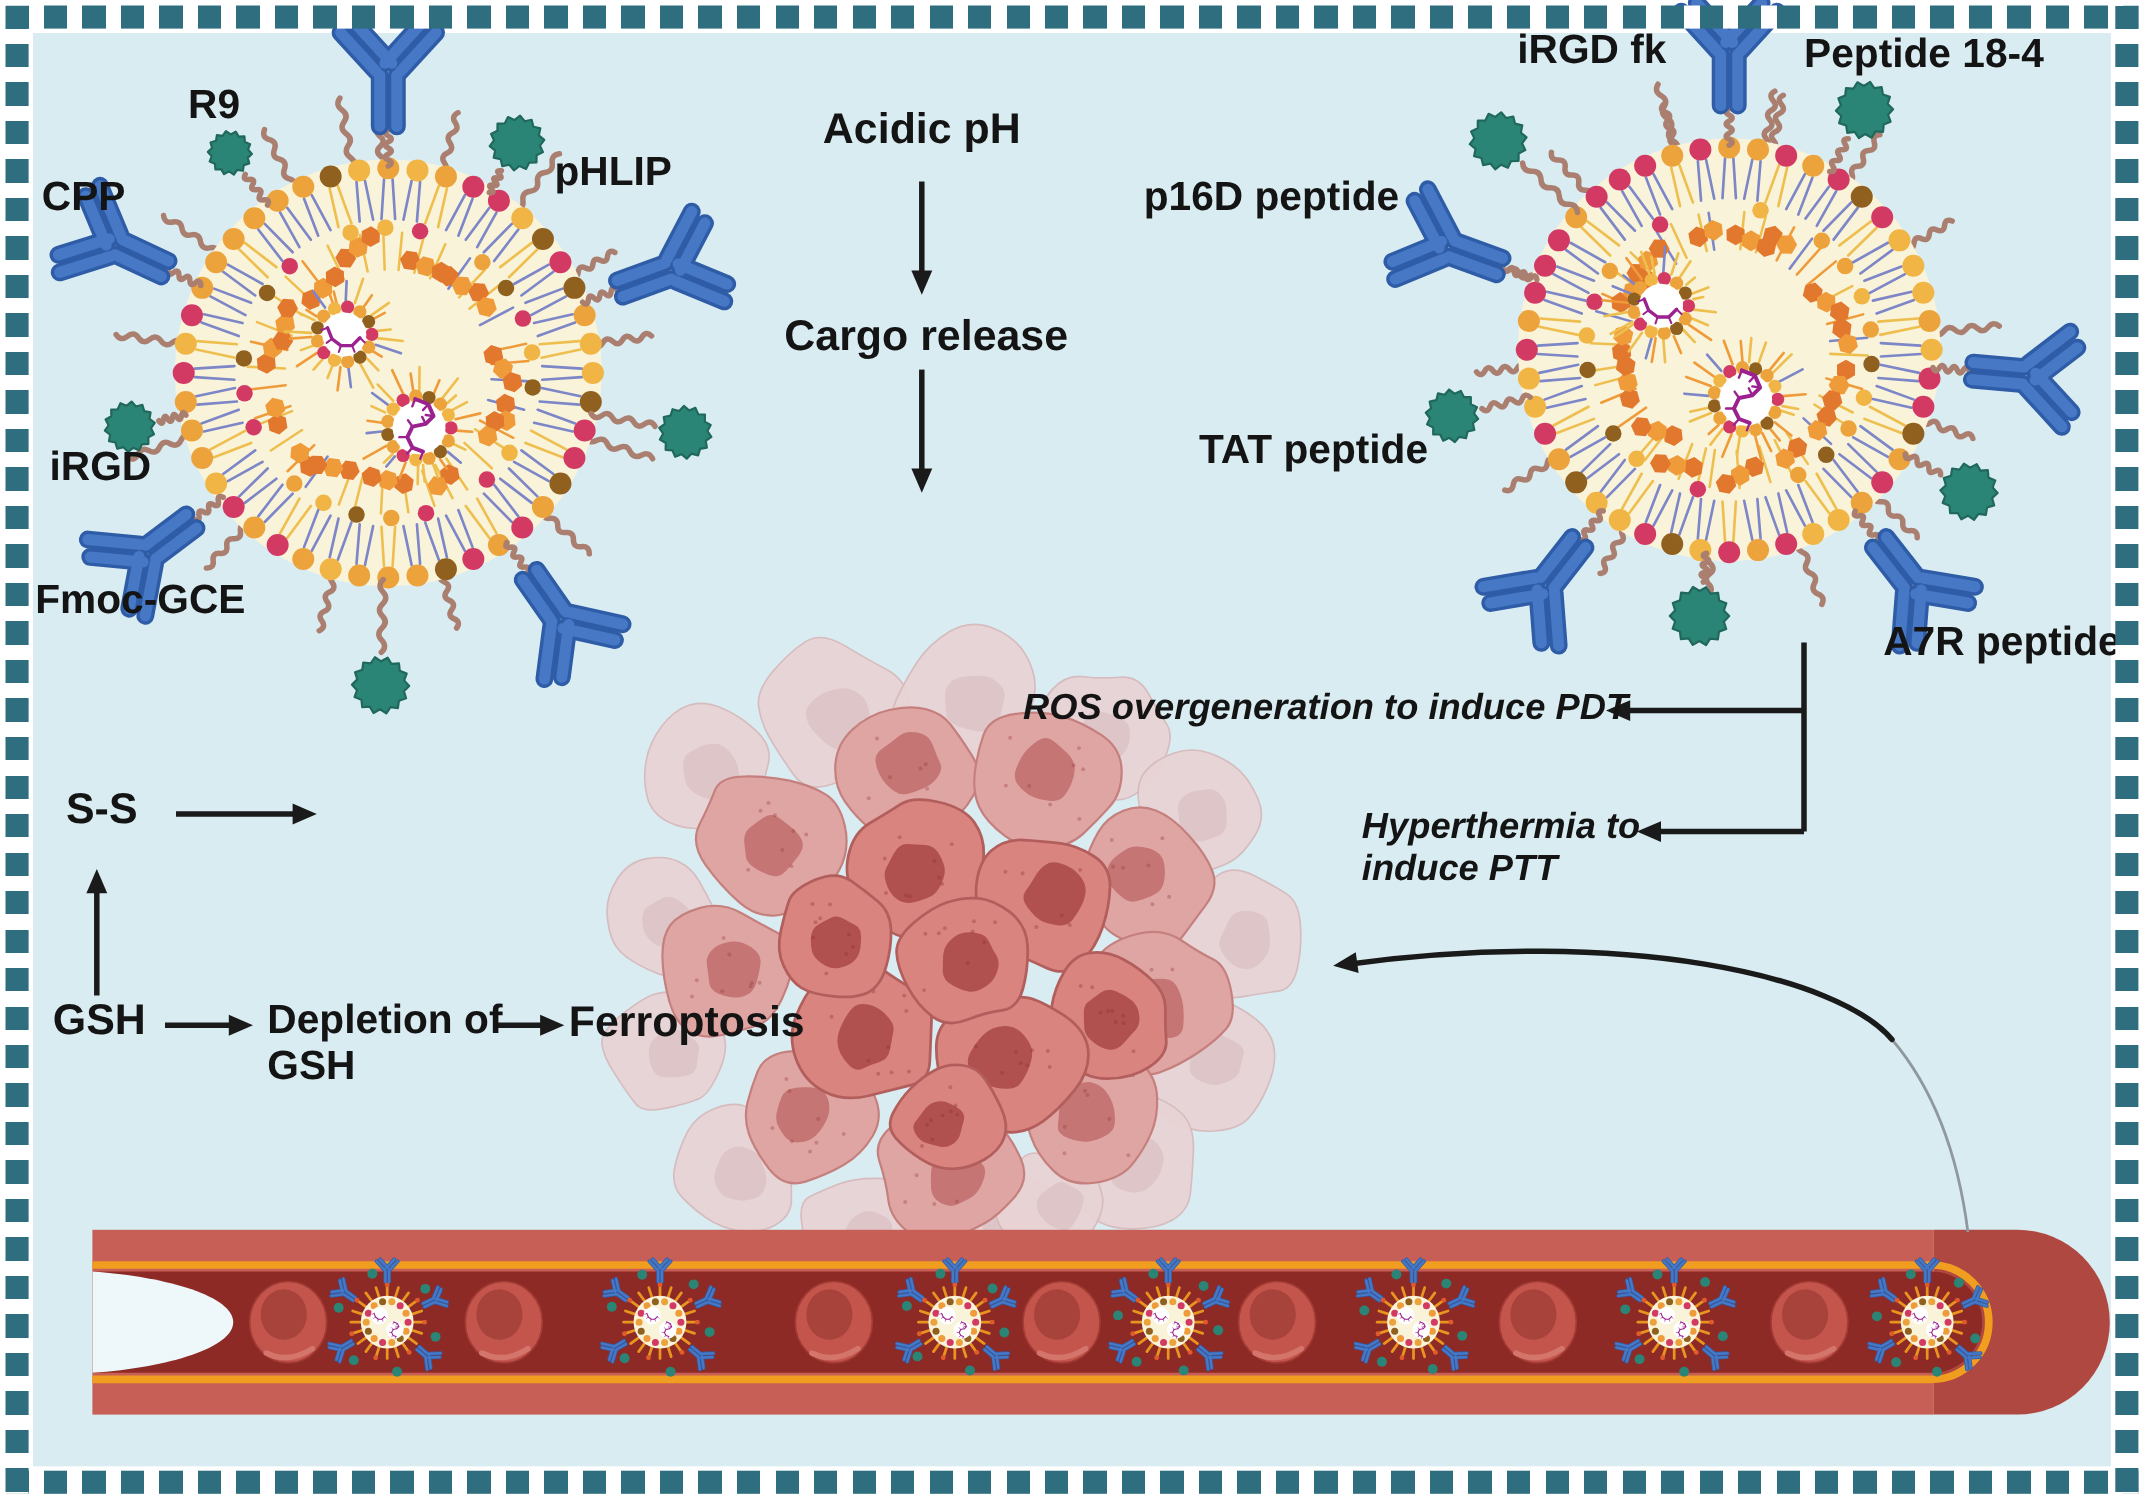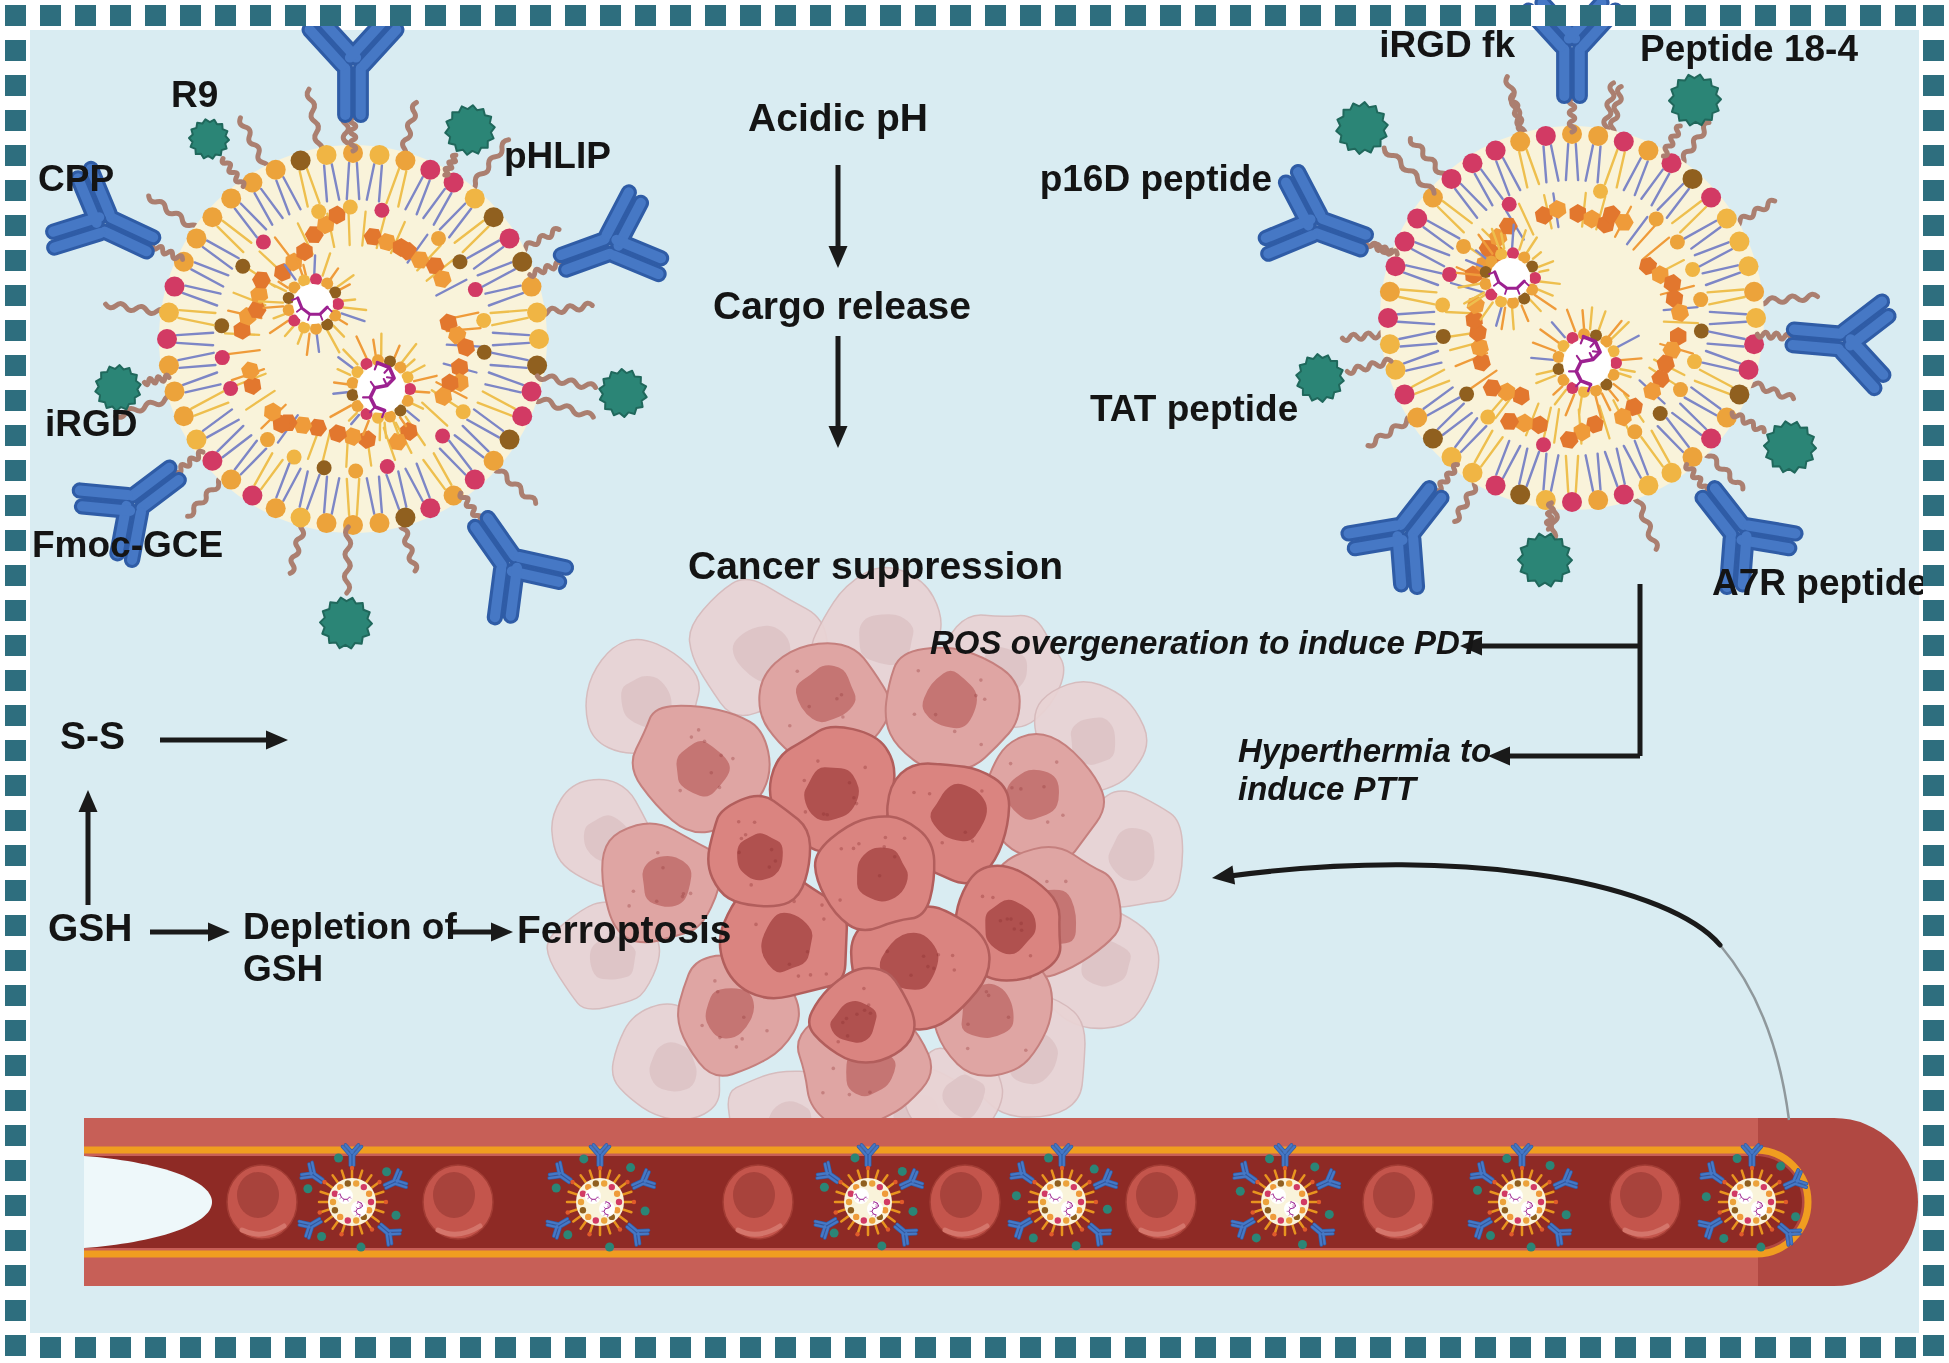--- a/index.html
+++ b/index.html
@@ -2149,21 +2149,20 @@
   <div class="lbl fs37" style="left:32px;top:524px;">Fmoc-GCE</div>
 
   <div class="lbl fs37 rgt" style="left:1370px;top:24px;width:145px;">iRGD fk</div>
   <div class="lbl fs37" style="left:1640px;top:28px;">Peptide 18-4</div>
   <div class="lbl fs37 rgt" style="left:1035px;top:158px;width:237px;">p16D peptide</div>
   <div class="lbl fs37 rgt" style="left:1090px;top:388px;width:200px;text-align:center;">TAT peptide</div>
   <div class="lbl fs37" style="left:1712px;top:562px;">A7R peptide</div>
 
   <div class="lbl fs39 ctr" style="left:738px;top:96px;width:200px;">Acidic pH</div>
   <div class="lbl fs39 ctr" style="left:713px;top:284px;width:250px;">Cargo release</div>
-  <div class="lbl fs39 ctr" style="left:688px;top:544px;width:360px;">Cancer suppression</div>
 
   <div class="lbl fs39" style="left:60px;top:714px;">S-S</div>
   <div class="lbl fs37" style="left:305px;top:700px;">
   </div>
   <div class="lbl fs39" style="left:48px;top:906px;">GSH</div>
   <div class="lbl fs37" style="left:243px;top:906px;">
     <div>Depletion of</div>
     <div>GSH</div>
   </div>
   <div class="lbl fs39" style="left:517px;top:908px;">Ferroptosis</div>

